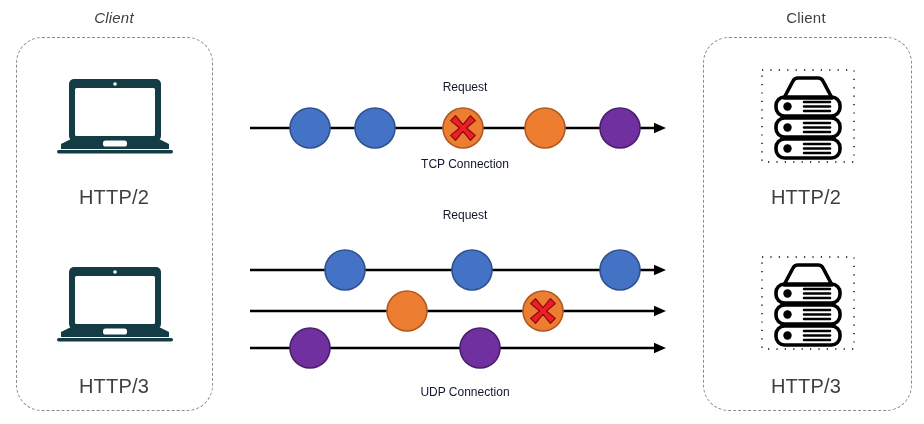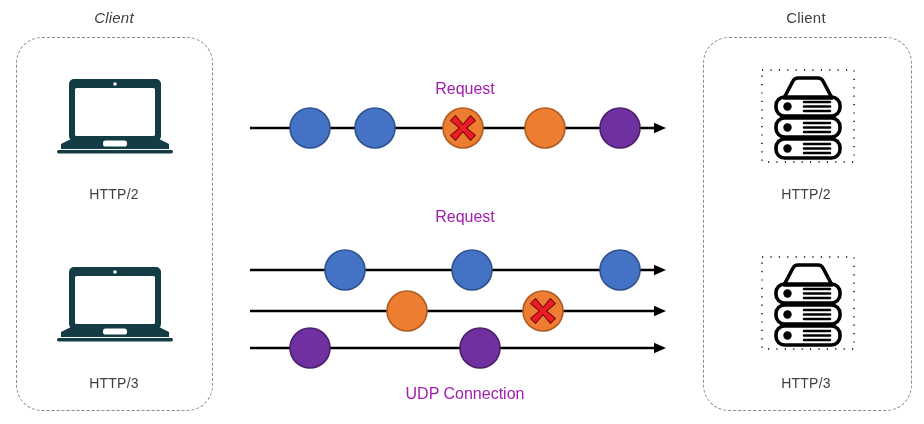--- a/index.html
+++ b/index.html
@@ -13,21 +13,21 @@
                 box-sizing:border-box;background:transparent;}
   #client-box{left:16px;top:37px;width:197px;height:374px;}
   #server-box{left:703px;top:37px;width:209px;height:374px;}
 
   .zone-title{position:absolute;width:200px;text-align:center;
               font-size:15px;color:#3f3f3f;letter-spacing:.2px;}
   #client-title{left:14px;top:9px;font-style:italic;}
   #server-title{left:706px;top:9px;}
 
   .node-label{position:absolute;width:200px;text-align:center;
-              font-size:14px;color:#3f3f3f;letter-spacing:.2px;}
+              font-size:20px;color:#3f3f3f;letter-spacing:.2px;}
 
   
   .laptop{position:absolute;width:128px;height:84px;}
   #client-laptop-1{left:51px;top:76px;}
   #client-laptop-2{left:51px;top:264px;}
   #client-label-1{left:14px;top:186px;}
   #client-label-2{left:14px;top:375px;}
 
   
   .server-ico{position:absolute;width:96px;height:96px;}
@@ -35,21 +35,21 @@
   #server-ico-2{left:760px;top:255px;}
   #server-label-1{left:706px;top:186px;}
   #server-label-2{left:706px;top:375px;}
 
   
   .flow{position:absolute;}
   #tcp-flow{left:250px;top:80px;width:430px;height:105px;}
   #udp-flow{left:250px;top:208px;width:430px;height:195px;}
 
   .flow-caption{position:absolute;width:430px;text-align:center;
-                font-size:16px;color:#a21caf;}
+                font-size:12px;color:#0f172a;}
   #tcp-request-label{left:250px;top:80px;}
   #tcp-connection-label{left:250px;top:157px;}
   #udp-request-label{left:250px;top:208px;}
   #udp-connection-label{left:250px;top:385px;}
 
   svg{display:block;overflow:visible;}
 </style>
 </head>
 <body>
 
@@ -166,20 +166,21 @@
           </g>
           <g>
             <circle cx="295" cy="48" r="20" fill="#ED7D31" stroke="#AE5A21" stroke-width="1.6"></circle>
           </g>
           <g>
             <circle cx="370" cy="48" r="20" fill="#7030A0" stroke="#4A1F6B" stroke-width="1.6"></circle>
           </g>
         </g>
       </svg>
   </div>
+  <div class="flow-caption" id="tcp-connection-label">TCP Connection</div>
 
   <div class="flow-caption" id="udp-request-label">Request</div>
   <div class="flow" id="udp-flow">
     <svg id="udp-svg" viewBox="0 0 430 195" width="430" height="195">
         <g>
           <line x1="0" y1="62" x2="404" y2="62" stroke="#000000" stroke-width="2.6"></line>
           <path d="M404 56.8 L416 62 L404 67.2 Z" fill="#000000"></path>
           <g>
             <circle cx="95" cy="62" r="20" fill="#4472C4" stroke="#2F528F" stroke-width="1.6"></circle>
           </g>

